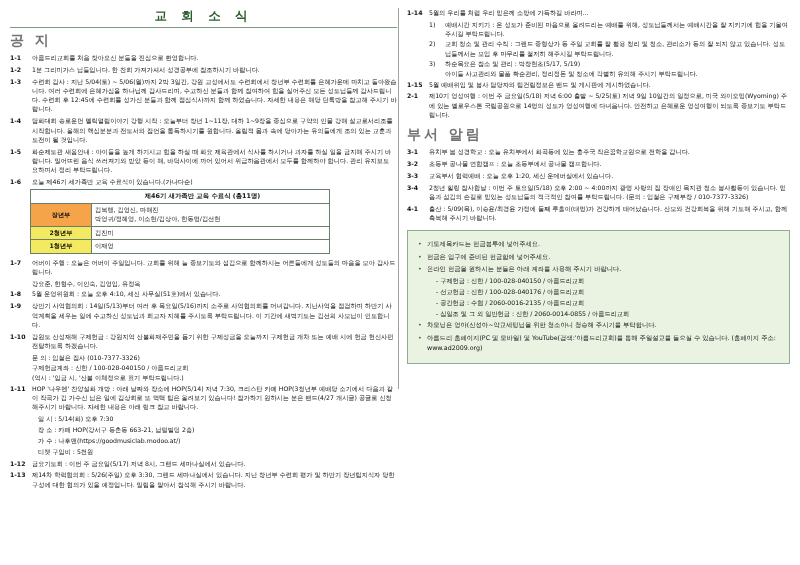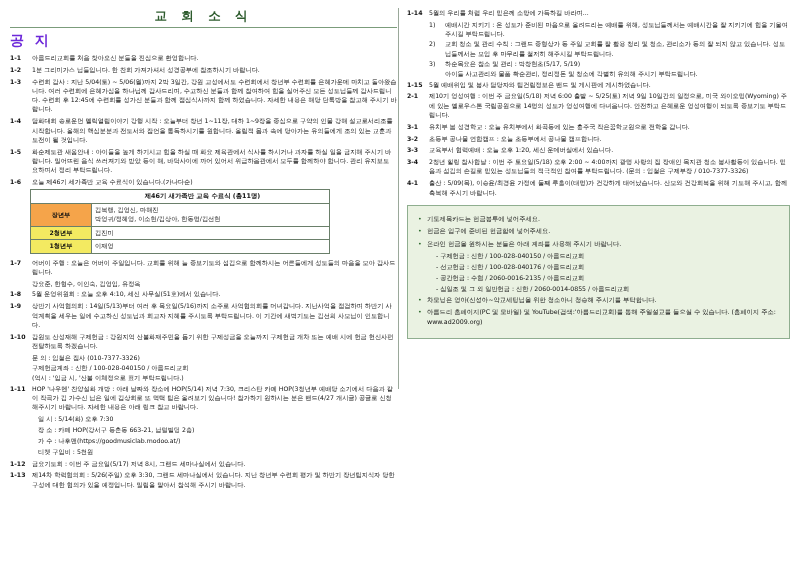--- a/index.html
+++ b/index.html
@@ -51,21 +51,21 @@
     color: #2e5c2e;
     margin: 0 0 2px 0;
   }
   .title-rule {
     border-top: 1px solid #7b9c7b;
     margin: 2px 0 4px 0;
   }
   .section-head {
     font-size: 14px;
     font-weight: bold;
-    color: #6d28d9;
+    color: #737373;
     letter-spacing: 3px;
     margin: 0 0 3px 0;
   }
   .section-head.sub {
     margin-top: 7px;
   }
 
   
   .item {
     display: flex;
@@ -306,20 +306,21 @@
     <div class="item">
       <div class="num">1-15</div>
       <div class="body">5월 예배위임 및 봉사 담당자와 팀건립정보은 밴드 및 게시판에 게시하였습니다.</div>
     </div>
 
     <div class="item">
       <div class="num">2-1</div>
       <div class="body">제10기 영성여행 : 이번 주 금요일(5/18) 저녁 6:00 출발 ~ 5/25(토) 저녁 9일 10일간의 일정으로, 미국 와이오밍(Wyoming) 주에 있는 옐로우스톤 국립공원으로 14명의 성도가 영성여행에 다녀옵니다. 안전하고 은혜로운 영성여행이 되도록 중보기도 부탁드립니다.</div>
     </div>
 
+    <div class="section-head sub">부서 알림</div>
     <div class="item">
       <div class="num">3-1</div>
       <div class="body">유치부 봄 성경학교 : 오늘 유치부에서 화곡동에 있는 홍주국 작은꿈학교원으로 전학을 갑니다.</div>
     </div>
     <div class="item">
       <div class="num">3-2</div>
       <div class="body">초등부 공나물 연합캠프 : 오늘 초등부에서 공나물 캠프합니다.</div>
     </div>
     <div class="item">
       <div class="num">3-3</div>

